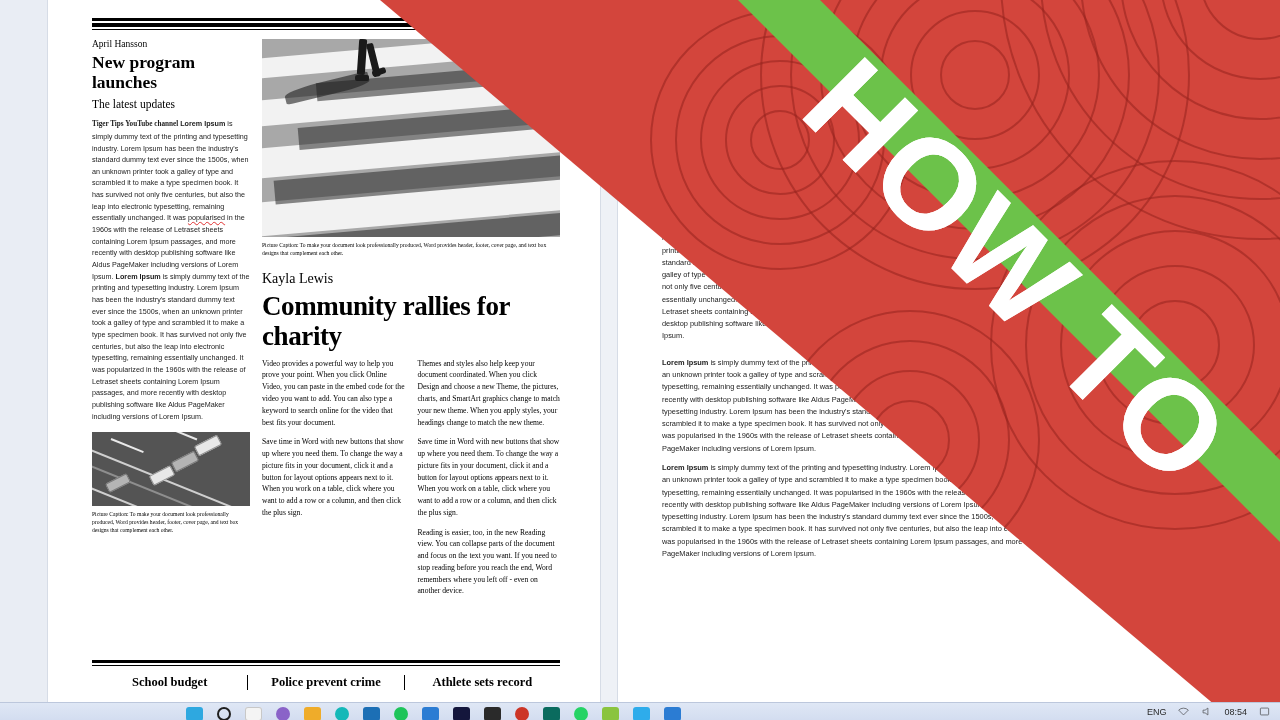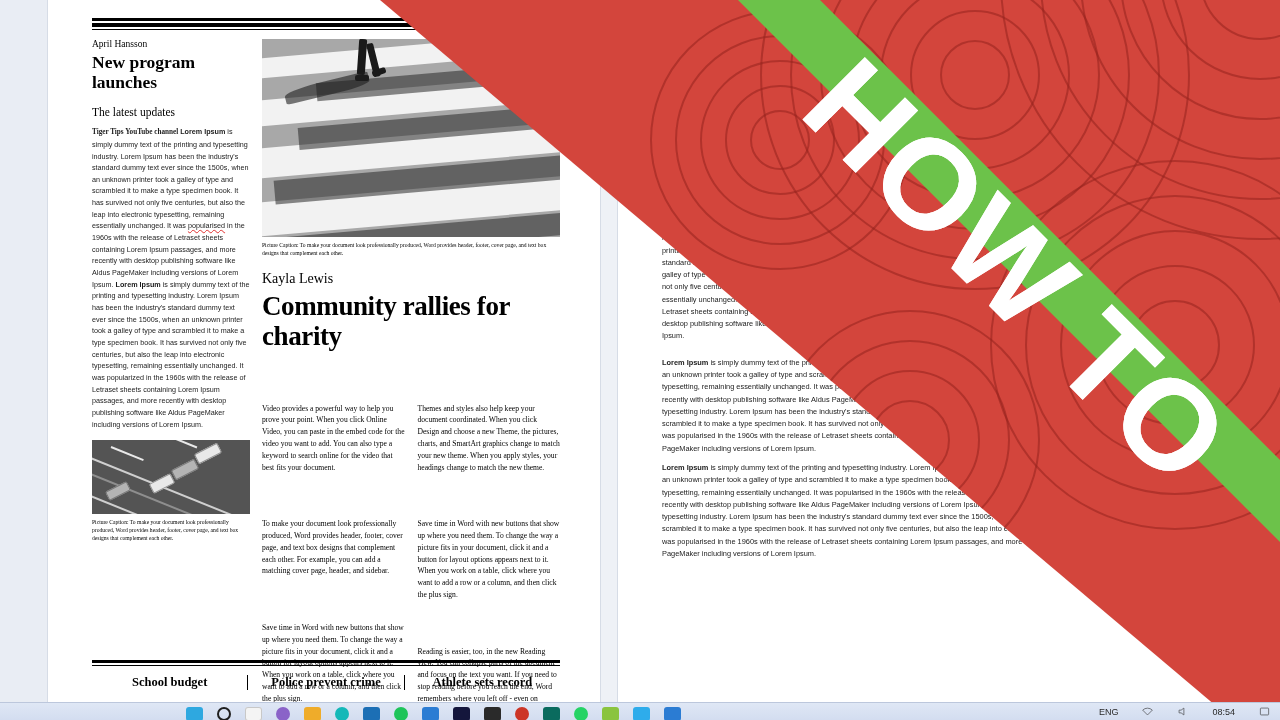--- a/index.html
+++ b/index.html
@@ -73,21 +73,21 @@
     font-family: "Liberation Serif", serif;
     font-size: 9.5px; color: #000; margin-bottom: 4px;
   }
   .headline {
     font-family: "Liberation Serif", serif; font-weight: 700;
     font-size: 17.5px; line-height: 1.12; color: #000;
   }
   .headline.big { font-size: 27px; letter-spacing: -0.4px; }
   .subhead {
     font-family: "Liberation Serif", serif;
-    font-size: 13px; color: #000; margin-top: 14px; margin-bottom: 8px;
+    font-size: 13px; color: #000; margin-top: 6px; margin-bottom: 8px;
   }
   .subhead.sm { font-size: 11.5px; }
 
   .body-text {
     font-size: 7.2px; line-height: 1.62; color: #1b1b1b;
     text-align: left;
   }
   .body-text b { font-weight: 700; }
   .serif-lead {
     font-family: "Liberation Serif", serif; font-weight: 700;
@@ -96,21 +96,21 @@
     text-decoration: underline wavy #e03030;
     text-decoration-skip-ink: none;
   }
 
   .two-col { display: flex; gap: 13px; margin-top: 6px; }
   .two-col > div { flex: 1 1 0; }
   .col-serif {
     font-family: "Liberation Serif", serif;
     font-size: 7.6px; line-height: 1.55; color: #000;
   }
-  .col-serif p { margin-bottom: 8px; margin-top: 45px; }
+  .col-serif p { margin-bottom: 8px; }
 
   
   .photo { width: 100%; position: relative; overflow: hidden; background: #9a9a9a; }
   .photo.crosswalk { height: 198px; }
   .photo.cars { height: 74px; }
 
   .crosswalk-art { position: absolute; inset: 0; background: #a8a8a8; }
   .cw-stripe {
     position: absolute; left: -12%; width: 126%; background: #f2f2f2;
     transform-origin: center;
@@ -203,21 +203,21 @@
   
   .taskbar {
     position: absolute; left: 0; bottom: 0; width: 1280px; height: 18px;
     background: linear-gradient(180deg,#dfe7f5 0%, #d3ddf0 100%);
     border-top: 1px solid #bcc7dc;
     display: flex; align-items: center;
   }
   .tb-icons { display: flex; align-items: flex-end; gap: 14px; margin-left: 186px; height: 18px; }
   .tb-ic { width: 17px; height: 14px; border-radius: 3px; position: relative; }
   .tb-right {
-    margin-left: auto; display: flex; align-items: center; gap: 24px;
+    margin-left: auto; display: flex; align-items: center; gap: 12px;
     padding-right: 10px; font-size: 9px; color: #2a2a2a;
   }
   .tray-glyph { width: 11px; height: 11px; opacity: .75; }
 </style>
 </head>
 <body>
 
 <div id="root">
 
   <div class="canvas-bg"></div>
@@ -283,21 +283,20 @@
             </div>
           </div>
           <div class="caption">Picture Caption: To make your document look professionally produced, Word provides header, footer, cover page, and text box designs that complement each other.</div>
 
           <div class="byline" style="margin-top:14px;font-size:14px;">Kayla Lewis</div>
           <div class="headline big">Community rallies for charity</div>
 
           <div class="two-col">
             <div class="col-serif">
               <p>Video provides a powerful way to help you prove your point. When you click Online Video, you can paste in the embed code for the video you want to add. You can also type a keyword to search online for the video that best fits your document.</p>
-              <p>To make your document look professionally produced, Word provides header, footer, cover page, and text box designs that complement each other. For example, you can add a matching cover page, header, and sidebar.</p>
               <p>Save time in Word with new buttons that show up where you need them. To change the way a picture fits in your document, click it and a button for layout options appears next to it. When you work on a table, click where you want to add a row or a column, and then click the plus sign.</p>
             </div>
             <div class="col-serif">
               <p>Themes and styles also help keep your document coordinated. When you click Design and choose a new Theme, the pictures, charts, and SmartArt graphics change to match your new theme. When you apply styles, your headings change to match the new theme.</p>
               <p>Save time in Word with new buttons that show up where you need them. To change the way a picture fits in your document, click it and a button for layout options appears next to it. When you work on a table, click where you want to add a row or a column, and then click the plus sign.</p>
               <p>Reading is easier, too, in the new Reading view. You can collapse parts of the document and focus on the text you want. If you need to stop reading before you reach the end, Word remembers where you left off - even on another device.</p>
             </div>
           </div>
         </div>
       </div>

